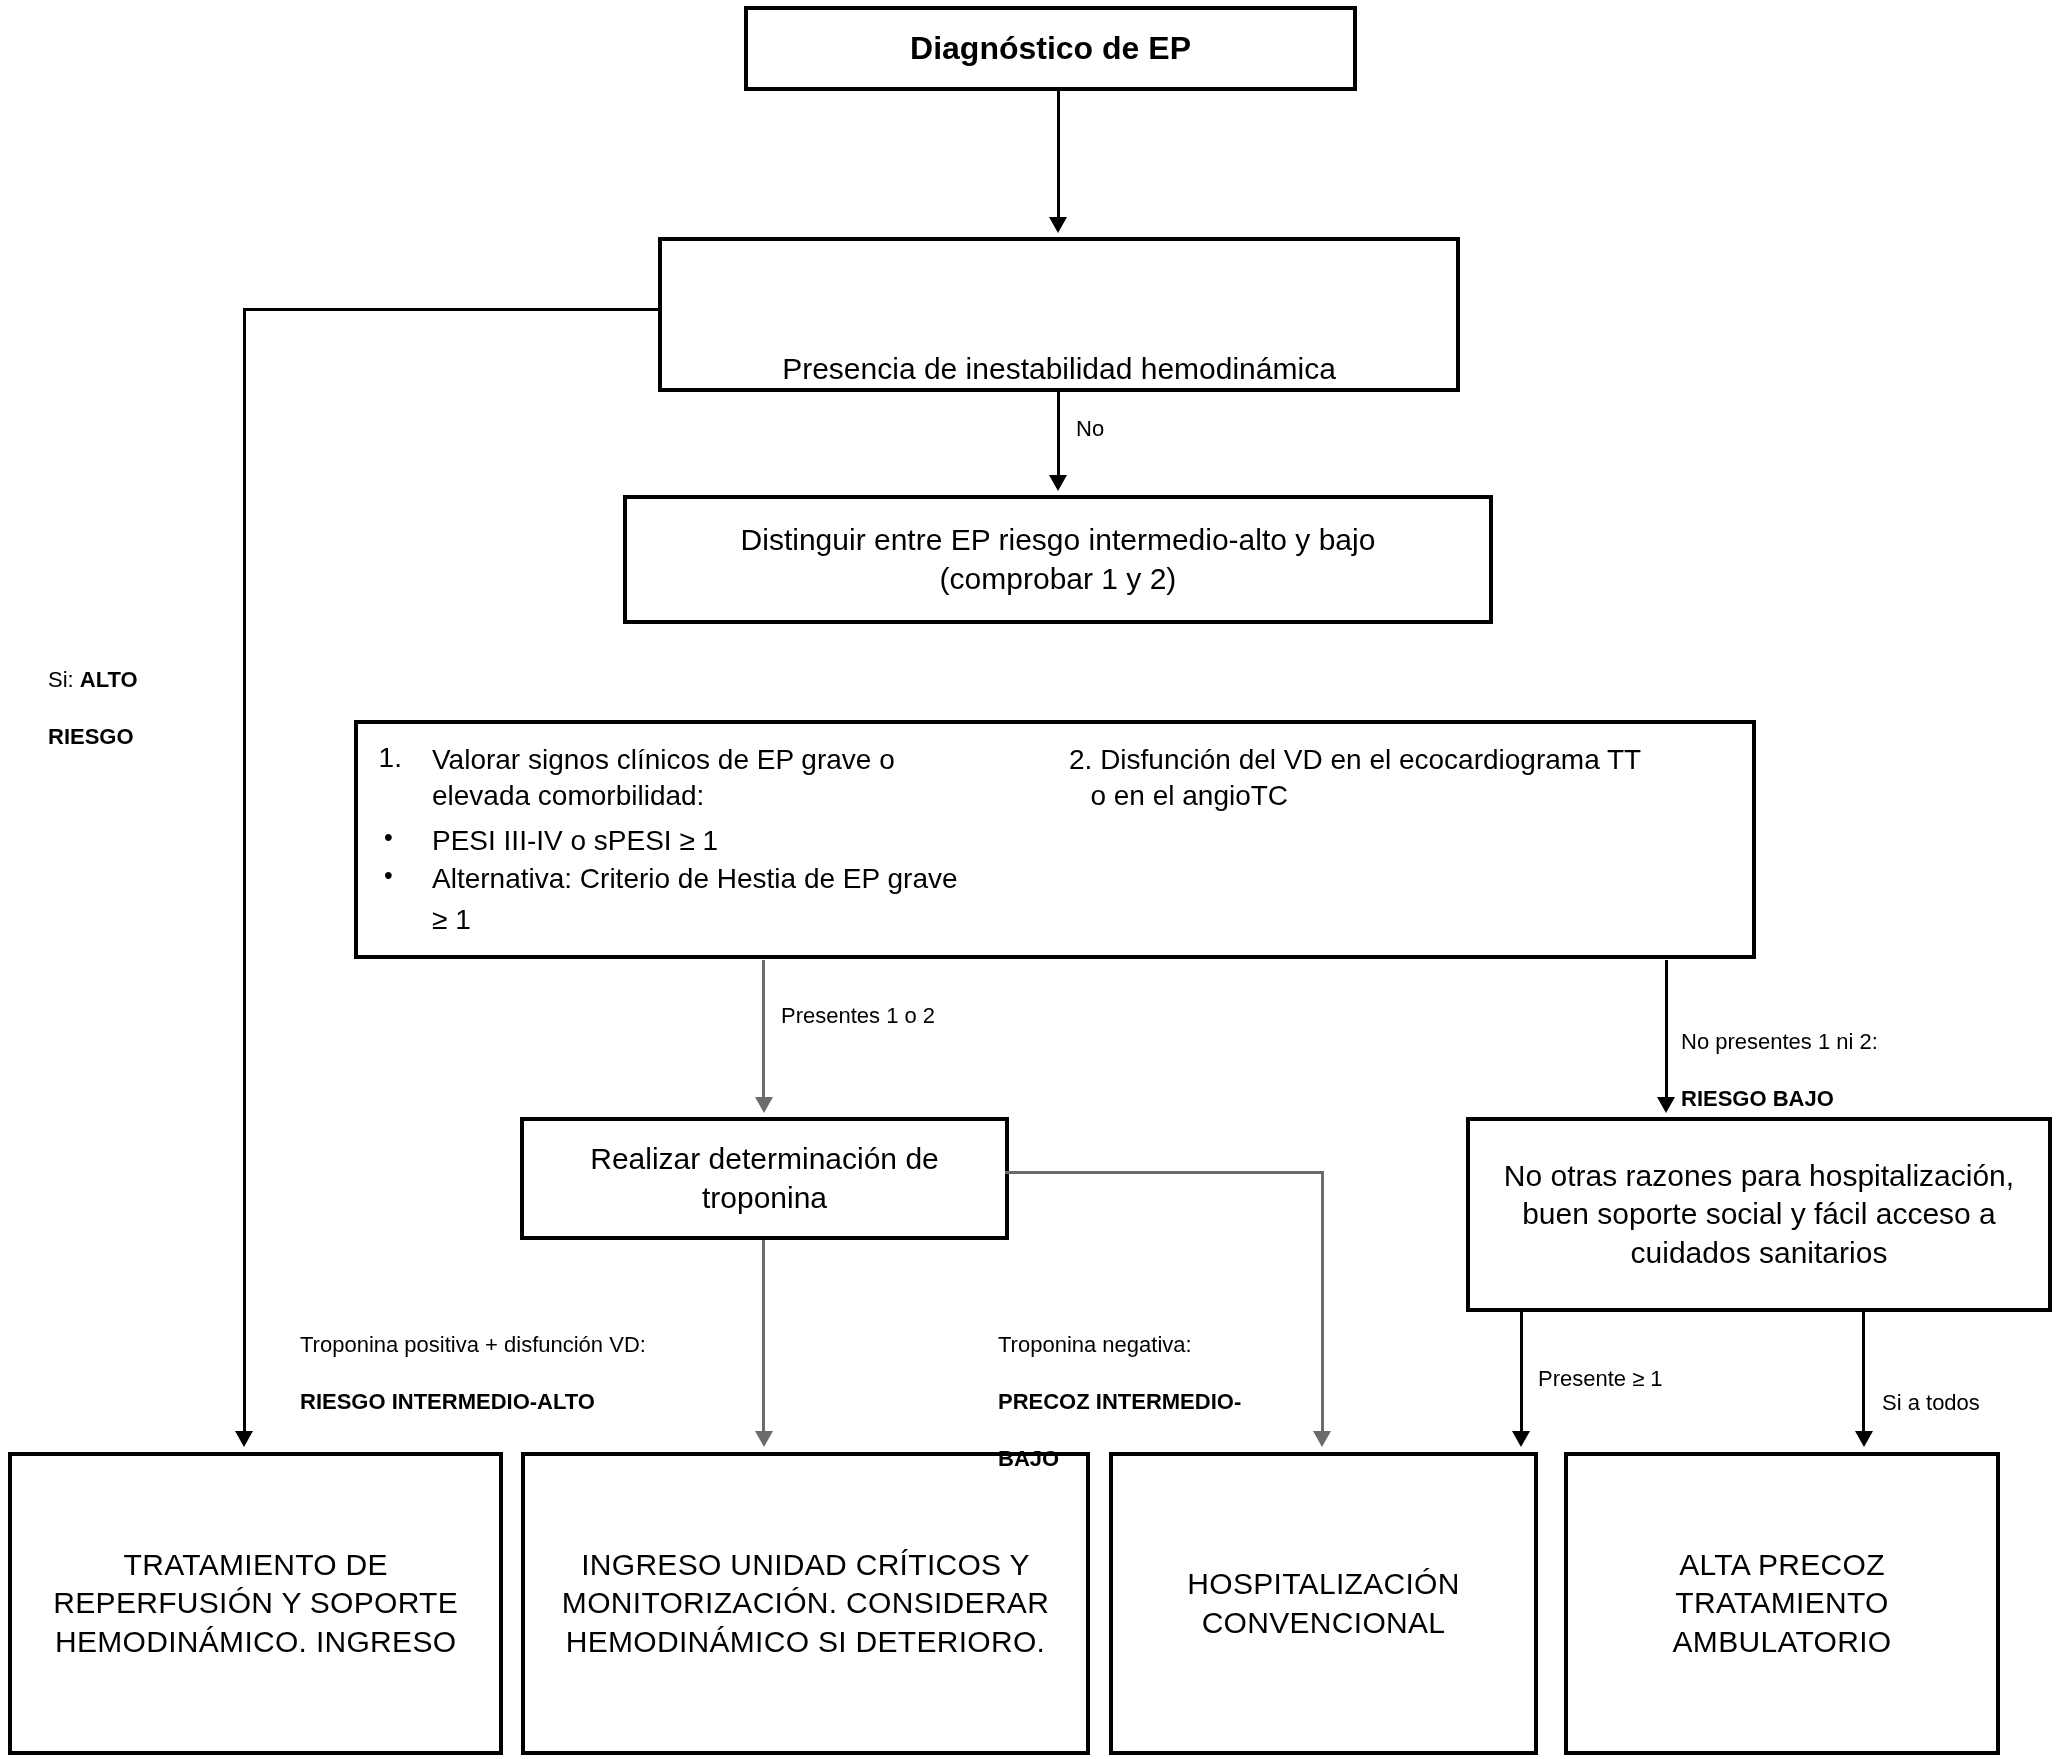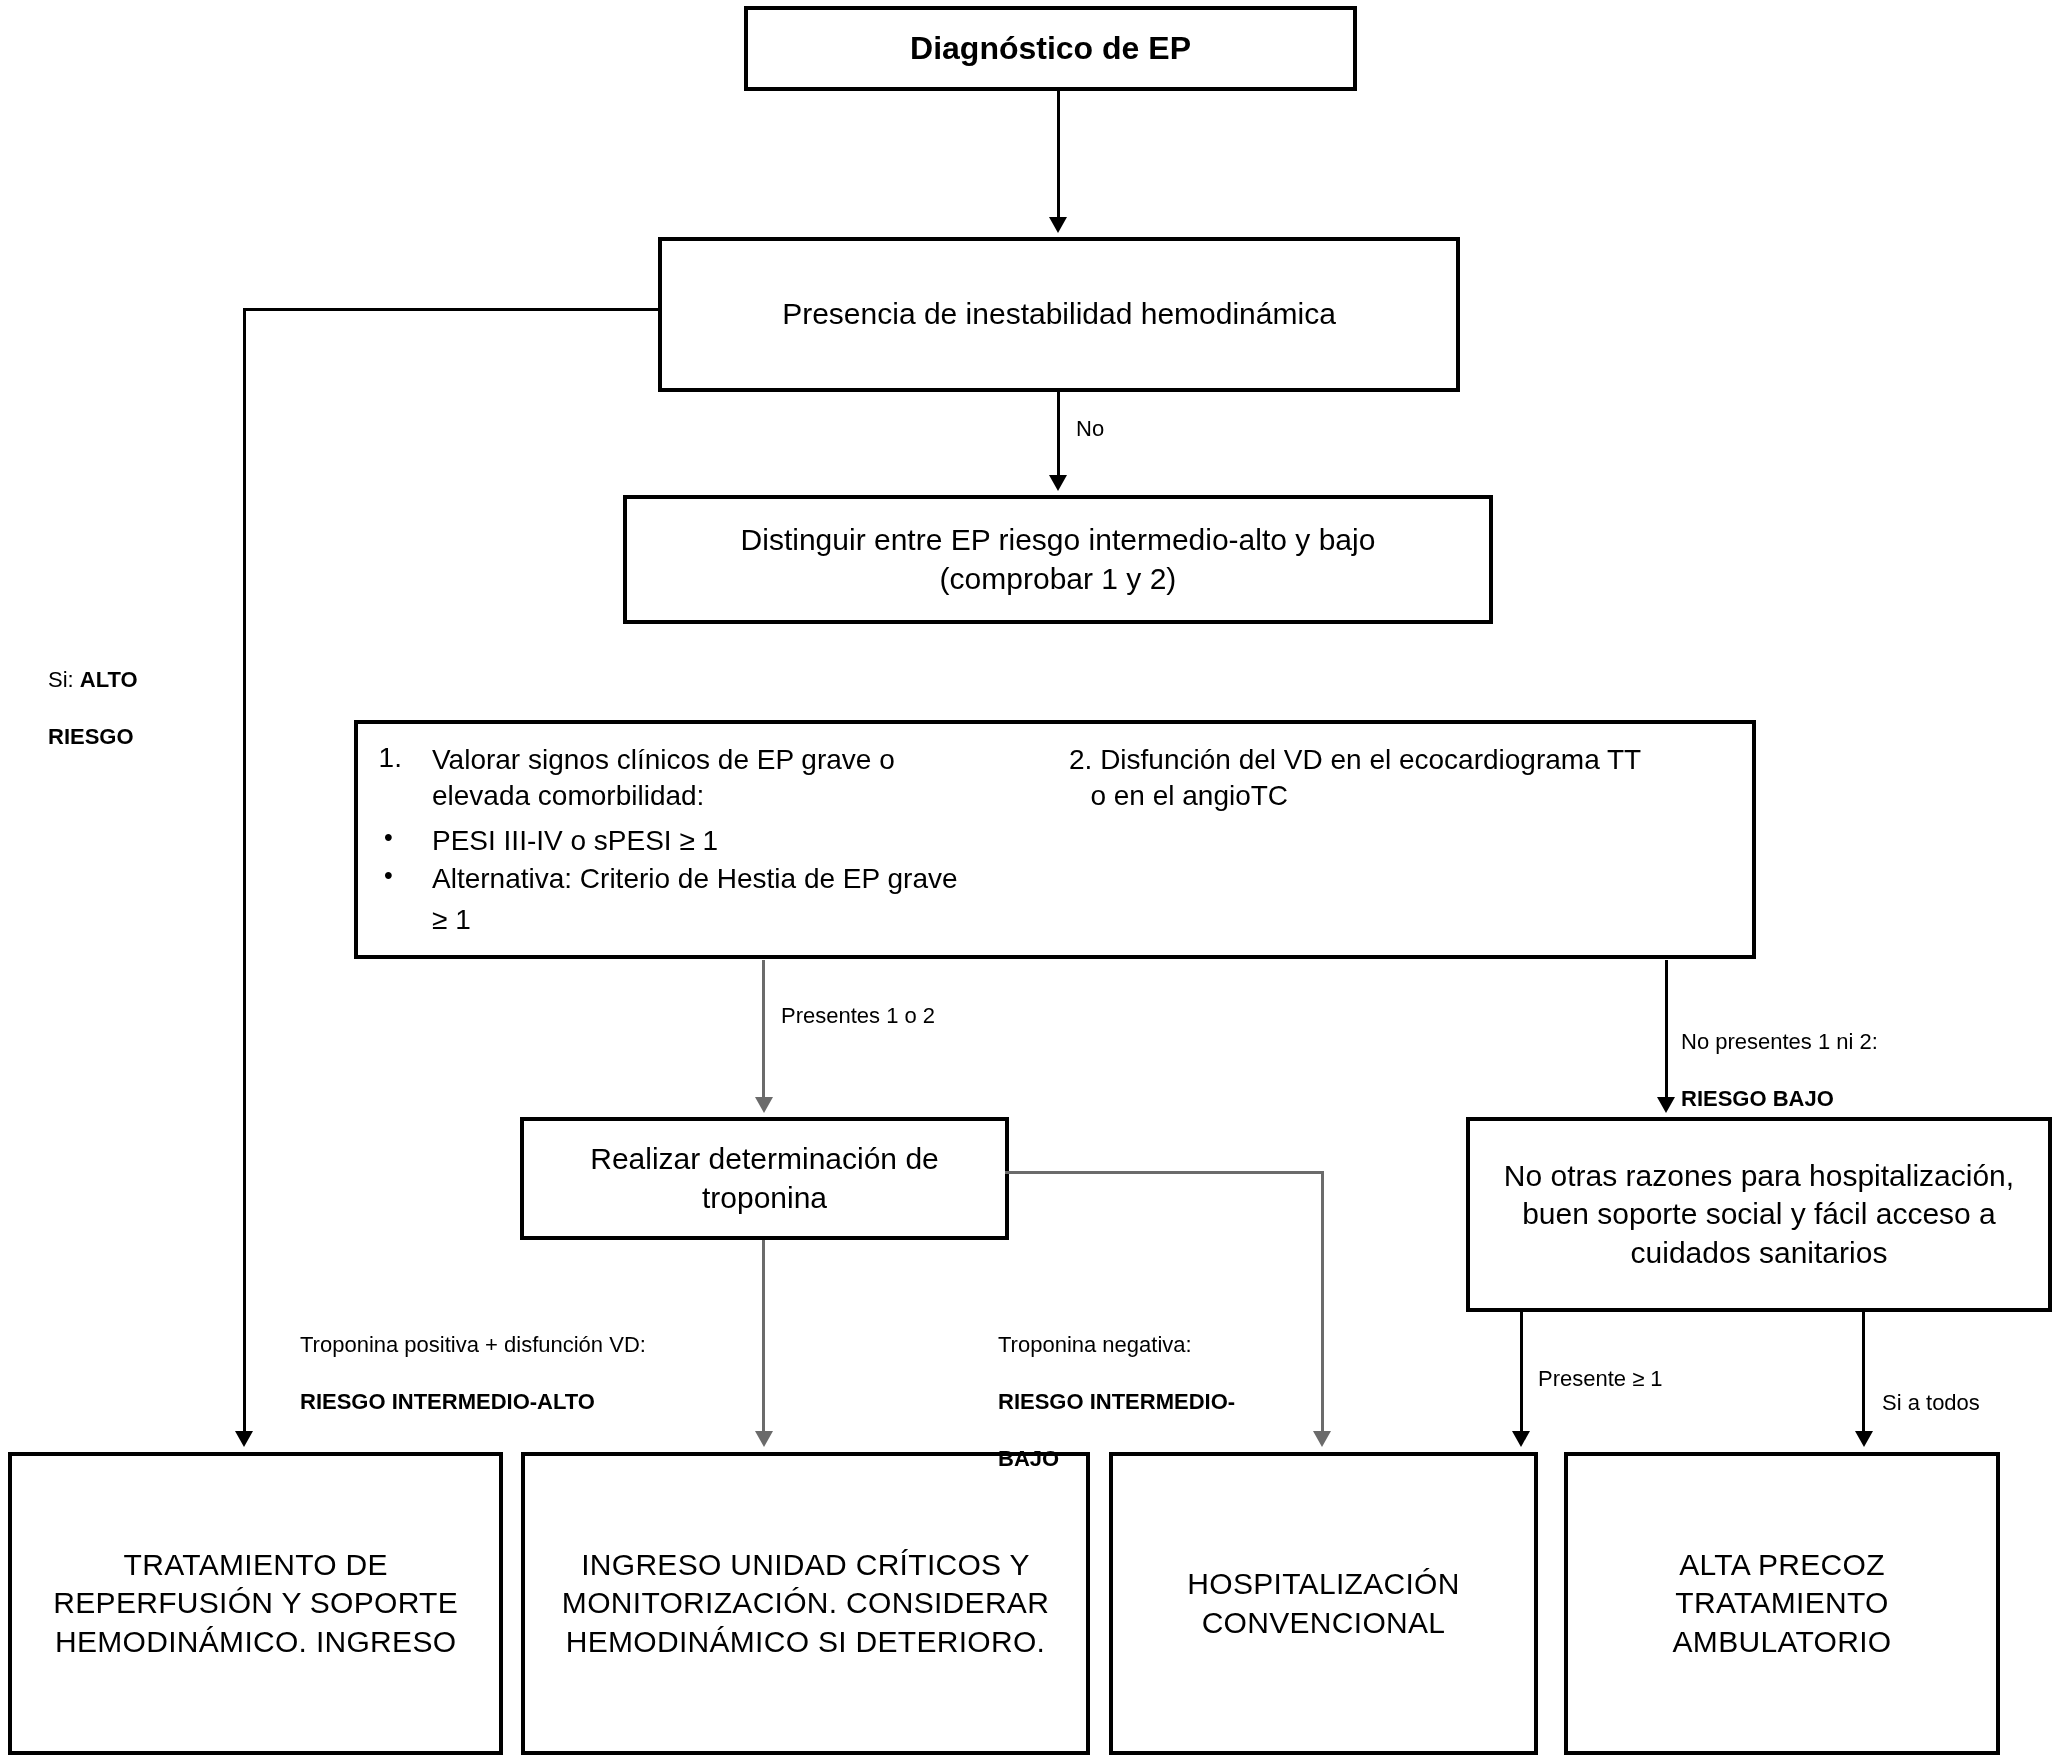--- a/index.html
+++ b/index.html
@@ -39,21 +39,21 @@
 </style>
 </head>
 <body>
 
 <div id="stage">
 
   <div class="box" style="left:744px;top:5.8px;width:613px;height:85px;">
     <div class="txt t-title">Diagnóstico de EP</div>
   </div>
 
-  <div class="box" style="left:658px;top:237px;width:802px;height:155px;">
+  <div class="box" style="left:658px;top:237px;width:802px;height:155px;align-items:flex-end;">
     <div class="txt t-reg">Presencia de inestabilidad hemodinámica</div>
   </div>
 
   <div class="box" style="left:623px;top:495px;width:870px;height:129px;">
     <div class="txt">
       <div class="t-reg">Distinguir entre EP riesgo intermedio-alto y bajo</div>
       <div class="t-reg">(comprobar 1 y 2)</div>
     </div>
   </div>
 
@@ -170,21 +170,21 @@
     <b>RIESGO BAJO</b>
   </div>
 
   <div class="lbl lbl-mix" style="left:300px;top:1302px;width:461px;">
     <span>Troponina positiva + disfunción VD:</span><br>
     <b>RIESGO INTERMEDIO-ALTO</b>
   </div>
 
   <div class="lbl lbl-mix" style="left:998px;top:1302px;width:329px;">
     <span>Troponina negativa:</span><br>
-    <b>RIESGO INTERMEDIO-</b><br>
+    <b>PRECOZ INTERMEDIO-</b><br>
     <b>BAJO</b>
   </div>
 
   <div class="lbl" style="left:1538px;top:1365px;">Presente ≥ 1</div>
 
   <div class="lbl" style="left:1882px;top:1365px;margin-top:24px;">Si a todos</div>
 
 </div>
 
 

